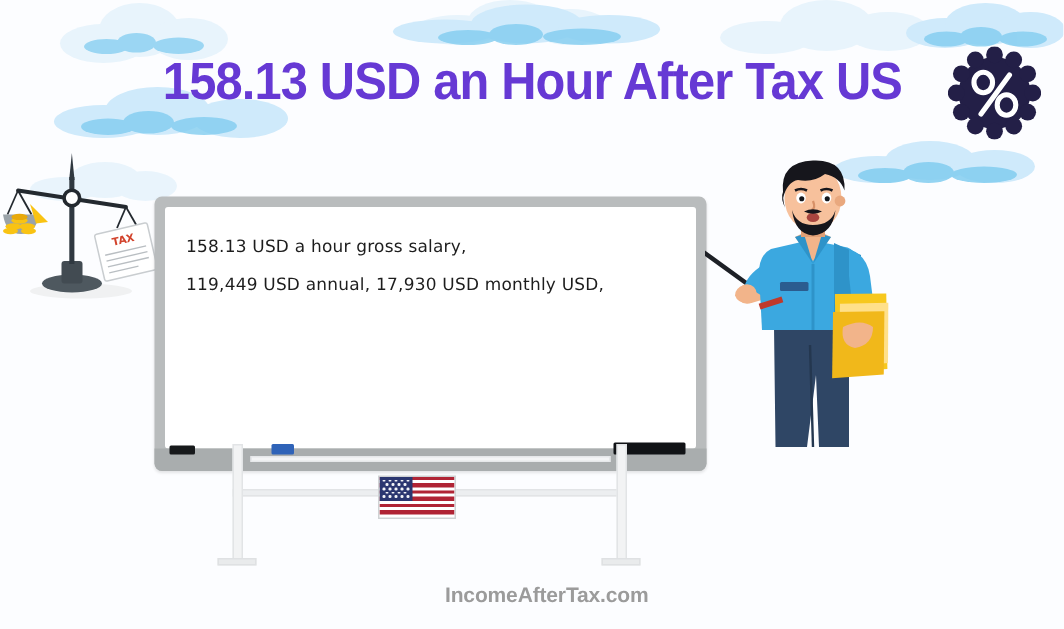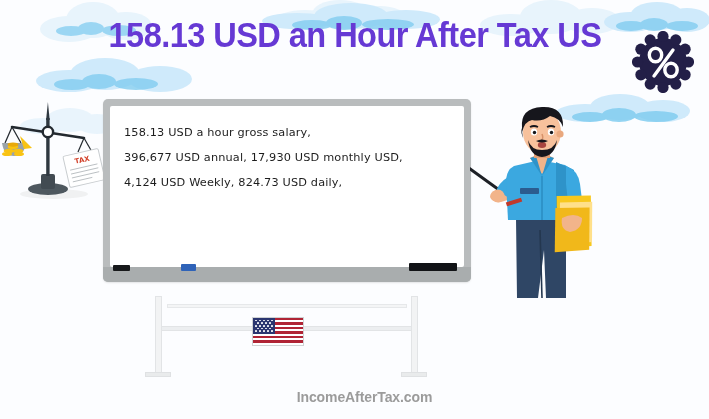--- a/index.html
+++ b/index.html
@@ -26,21 +26,21 @@
   .cloud { position:absolute; }
   .cloud .puff {
     position:absolute; border-radius:50%;
   }
   .cl-pale .puff { background:#e8f4fc; }
   .cl-mid  .puff { background:#cfeafb; }
   .cl-blue .puff { background:#82cdf0; }
 
   
   #title-row {
-    position:absolute; left:0; top:4px; width:709px; height:62px;
+    position:absolute; left:0; top:24px; width:709px; height:62px;
     display:flex; align-items:center; justify-content:center;
   }
   #page-title {
     font-size:35px; font-weight:bold;
     color:#6639d4;
     letter-spacing:-0.6px;
     white-space:nowrap;
     font-family:"Liberation Sans", sans-serif;
     transform:scaleX(0.93);
     transform-origin:center;
@@ -48,21 +48,21 @@
 
   
   #pct-badge {
     position:absolute; left:632px; top:31px;
     width:62px; height:62px;
   }
   #pct-badge svg { display:block; }
 
   
   #whiteboard {
-    position:absolute; left:103px; top:99px;
+    position:absolute; left:103px; top:131px;
     width:368px; height:183px;
     background:#b9bcbd;
     border-radius:5px;
     padding:7px 7px 0 7px;
     box-shadow:0 1px 2px rgba(0,0,0,.10);
   }
   #board-face {
     width:100%; height:161px;
     background:#ffffff;
     border-radius:2px;
@@ -285,22 +285,21 @@
           <line x1="68" y1="83" x2="88" y2="83"></line>
         </g>
       </g>
     </svg>
   </div>
 
   <div id="whiteboard">
     <div id="board-face">
       <div id="board-text">
         <span class="ln">158.13 USD a hour gross salary,</span>
-        <span class="ln">396,677 USD annual, 17,930 USD monthly USD,</span>
-        <span class="ln">4,124 USD Weekly, 824.73 USD daily,</span>
+        <span class="ln">119,449 USD annual, 17,930 USD monthly USD,</span>
       </div>
     </div>
     <div id="board-tray"></div>
     <div class="tray-item" id="eraser-black"></div>
     <div class="tray-item" id="marker-blue"></div>
     <div class="tray-item" id="eraser-right"></div>
   </div>
 
   <div id="stand">
     <div class="leg" id="shelf"></div>

